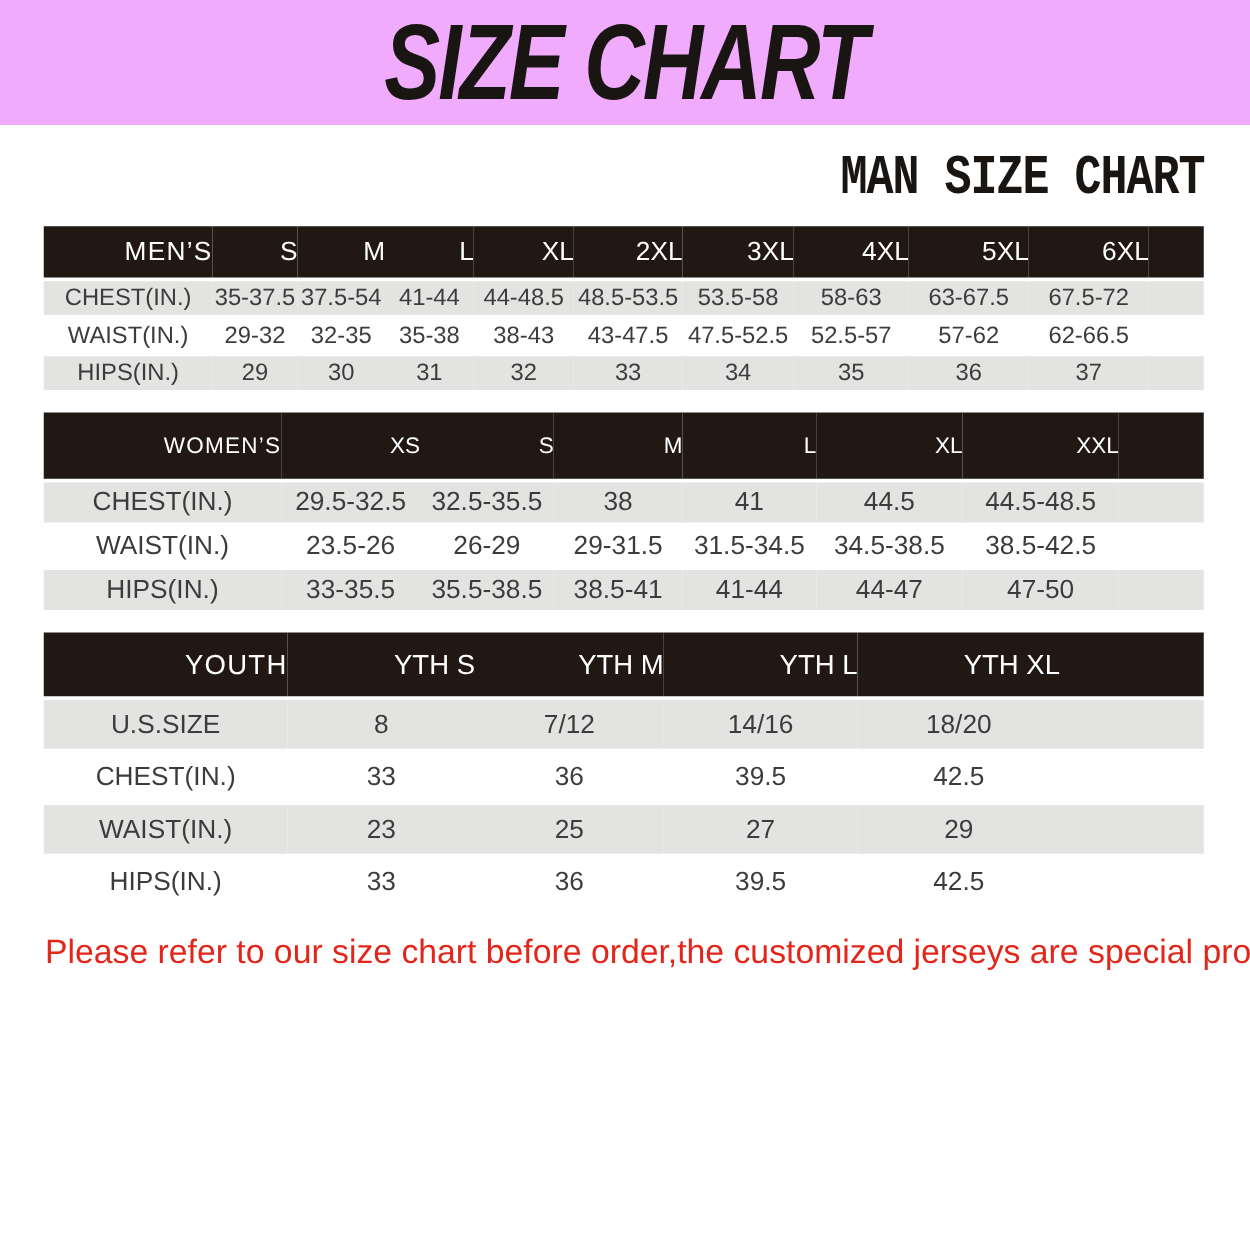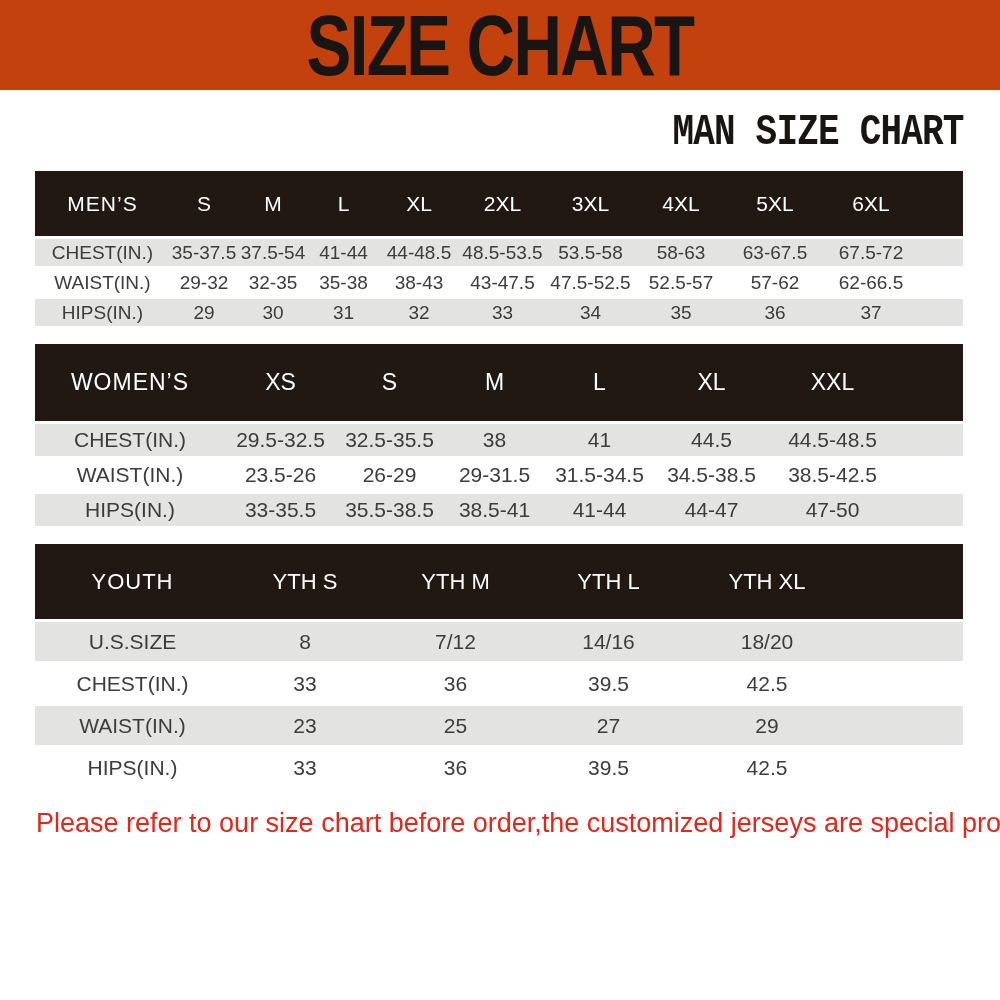--- a/index.html
+++ b/index.html
@@ -6,25 +6,26 @@
     margin: 0;
     padding: 0;
     background: #ffffff;
     width: 1000px;
     font-family: "Liberation Sans", sans-serif;
   }
   .page { width: 1000px; height: 1000px; overflow: hidden; background: #fff; }
 
   
   .banner {
-    height: 90px;
-    background: #c2410c;
+    height: 100px;
+    background: #f0abfc;
     display: flex;
     align-items: center;
     justify-content: center;
+    font-style: italic;
   }
   .banner-title {
     display: inline-block;
     font-size: 86px;
     font-weight: 700;
     color: #181512;
     transform: scaleX(0.78);
     letter-spacing: -2px;
     white-space: nowrap;
     line-height: 1;
@@ -59,32 +60,32 @@
     margin-left: 35px;
   }
   table.men   { margin-top: 12px; }
   table.women { margin-top: 12px; }
   table.youth { margin-top: 12px; }
 
   tr.head th {
     background: #211814;
     color: #ffffff;
     font-weight: 400;
-    text-align: center;
-    padding: 12px;
+    text-align: right;
+    padding: 0;
   }
   th.corner {
     text-align: left;
     padding-left: 14px;
     font-weight: 700;
     letter-spacing: 1px;
     white-space: nowrap;
   }
   .men   tr.head th { height: 41px; font-size: 21px; }
-  .women tr.head th { height: 53px; font-size: 23px; }
+  .women tr.head th { height: 53px; font-size: 18px; }
   .youth tr.head th { height: 51px; font-size: 22px; }
   .men   th.corner { font-size: 27px; }
   .women th.corner { font-size: 28px; }
   .youth th.corner { font-size: 28px; }
 
   tr.row td {
     text-align: center;
     color: #3c3c3c;
     padding: 0;
     white-space: nowrap;

